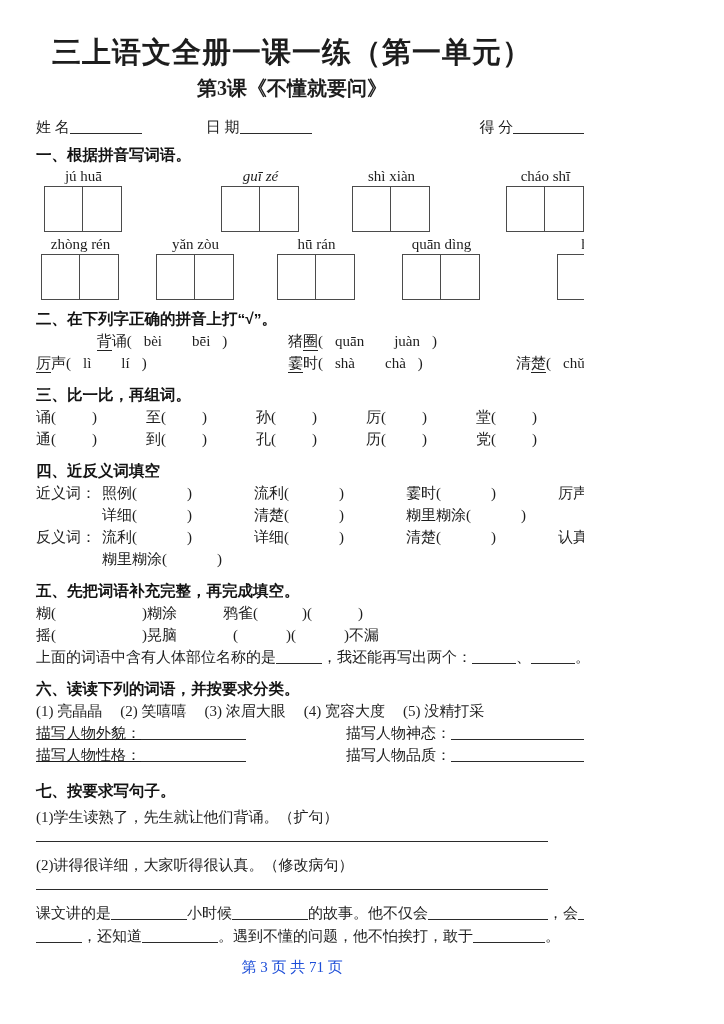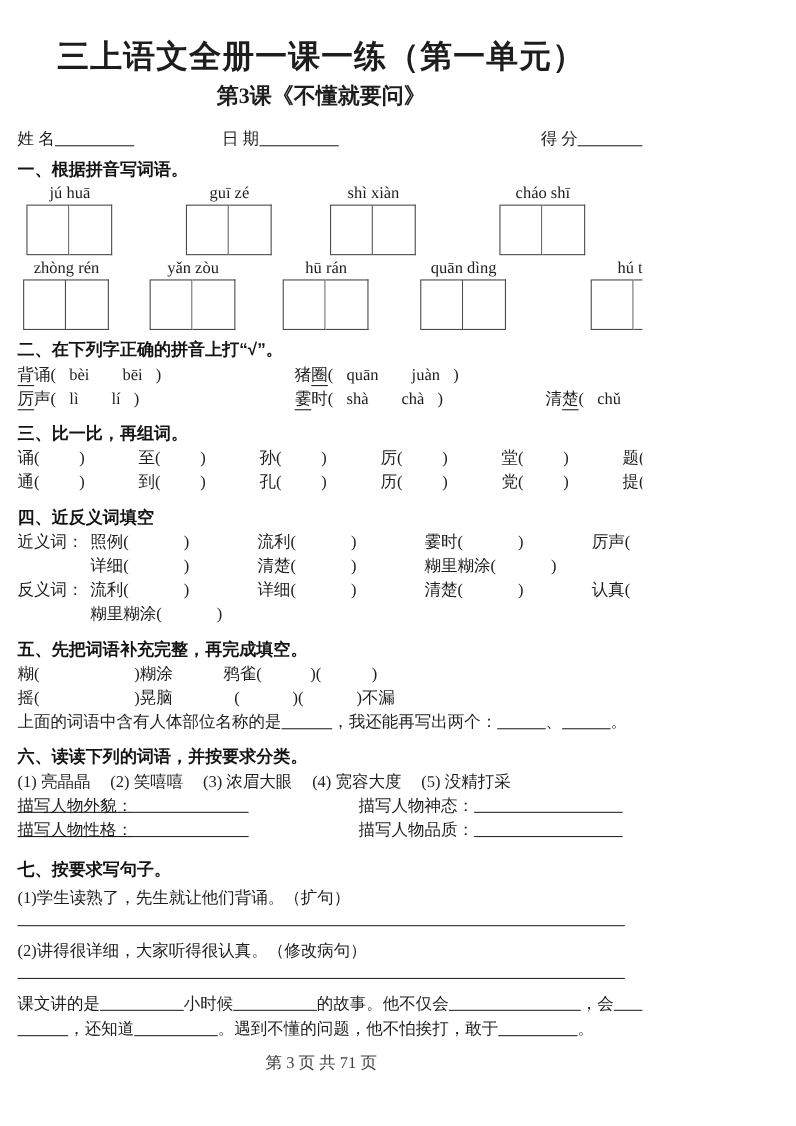--- a/index.html
+++ b/index.html
@@ -1,24 +1,24 @@
 <!DOCTYPE html>
 <html><head>
 <meta charset="utf-8">
 <style>
   html,body{margin:0;padding:0;background:#ffffff;}
   .page{
     width:584px;height:1024px;box-sizing:border-box;
-    padding:0 16px;overflow:hidden;background:#ffffff;color:#1d1d1d;
+    padding:0 36px;overflow:hidden;background:#ffffff;color:#1d1d1d;
     font-family:"Liberation Serif","DejaVu Serif",serif;
     font-size:15px;line-height:22px;
   }
   .title{margin:34px 0 0;text-align:center;font-size:29px;line-height:36px;font-weight:bold;letter-spacing:1px;}
   .subtitle{margin:5px 0 0;text-align:center;font-size:20px;line-height:27px;font-weight:bold;}
-  .fields{display:flex;margin-top:14px;gap:16px;}
+  .fields{display:flex;margin-top:14px;}
   .field{white-space:nowrap;}
   .field.f2{margin-left:64px;}
   .field.f3{margin-left:168px;}
   .blank{display:inline-block;height:13px;border-bottom:1.3px solid #2b2b2b;vertical-align:-2px;}
   .sp{display:inline-block;height:1px;}
   .t{white-space:pre;}
   .heading{
     font-family:"Liberation Sans","DejaVu Sans",sans-serif;
     font-weight:700;font-size:15.5px;line-height:22px;color:#141414;
   }
@@ -48,21 +48,21 @@
   .lwcell{display:inline-block;width:152px;flex:0 0 auto;white-space:nowrap;}
   .segline{white-space:nowrap;}
   #s8 .segline{line-height:23px;}
   .wlrow{display:flex;gap:18px;white-space:nowrap;}
   .catrow{display:flex;}
   .catcell{white-space:nowrap;}
   .catcell.c1{width:310px;flex:0 0 auto;text-decoration:underline;}
   .sent{margin-top:4px;}
   .ansline{height:0;border-bottom:1.2px solid #2b2b2b;margin-top:13px;}
   .ansline + .sent{margin-top:12px;}
-  .footer{text-align:center;margin-top:8px;font-size:15px;color:#404040;}
+  .footer{text-align:center;margin-top:8px;font-size:15px;color:#1d4ed8;}
 </style>
 </head>
 <body>
 
 <div class="page">
   <h1 class="title">三上语文全册一课一练（第一单元）</h1>
   <h2 class="subtitle">第3课《不懂就要问》</h2>
   <div class="fields" id="fields">
       <span class="field f1"><span class="t">姓 名</span><span class="blank" style="width: 72px;"></span></span>
       <span class="field f2"><span class="t">日 期</span><span class="blank" style="width: 72px;"></span></span>
@@ -72,21 +72,21 @@
       <section class="sec" id="s1">
         <div class="heading">一、根据拼音写词语。</div>
         <div class="pbrow">
           <div class="pbcol" style="margin-left: 8px;">
             <div class="pinyin">jú  huā</div>
             <div class="boxpair">
               <div class="wbox"></div>
               <div class="wbox"></div>
             </div>
           </div>
-          <div class="pbcol" style="margin-left: 66px;">
+          <div class="pbcol" style="margin-left: 98px; font-style: italic;">
             <div class="pinyin">guī  zé</div>
             <div class="boxpair">
               <div class="wbox"></div>
               <div class="wbox"></div>
             </div>
           </div>
           <div class="pbcol" style="margin-left: 52px;">
             <div class="pinyin">shì  xiàn</div>
             <div class="boxpair">
               <div class="wbox"></div>
@@ -135,21 +135,21 @@
             <div class="boxpair">
               <div class="wbox"></div>
               <div class="wbox"></div>
             </div>
           </div>
         </div>
       </section>
       <section class="sec" id="s2">
         <div class="heading">二、在下列字正确的拼音上打“√”。</div>
         <div class="choicerow">
-          <span class="ccell" style="width: 252px;"><span class="t"><span class="ul">背</span><span class="t">诵</span></span><span class="t">(</span><span class="sp" style="width: 12px;"></span><span class="t">bèi</span><span class="sp" style="width: 30px;"></span><span class="t">bēi</span><span class="sp" style="width: 12px;"></span><span class="t">)</span></span>
+          <span class="ccell" style="width: 252px; text-align: center;"><span class="t"><span class="ul">背</span><span class="t">诵</span></span><span class="t">(</span><span class="sp" style="width: 12px;"></span><span class="t">bèi</span><span class="sp" style="width: 30px;"></span><span class="t">bēi</span><span class="sp" style="width: 12px;"></span><span class="t">)</span></span>
           <span class="ccell"><span class="t"><span class="t">猪</span><span class="ul">圈</span></span><span class="t">(</span><span class="sp" style="width: 12px;"></span><span class="t">quān</span><span class="sp" style="width: 30px;"></span><span class="t">juàn</span><span class="sp" style="width: 12px;"></span><span class="t">)</span></span>
         </div>
         <div class="choicerow">
           <span class="ccell" style="width: 252px;"><span class="t"><span class="ul">厉</span><span class="t">声</span></span><span class="t">(</span><span class="sp" style="width: 12px;"></span><span class="t">lì</span><span class="sp" style="width: 30px;"></span><span class="t">lí</span><span class="sp" style="width: 12px;"></span><span class="t">)</span></span>
           <span class="ccell" style="width: 228px;"><span class="t"><span class="ul">霎</span><span class="t">时</span></span><span class="t">(</span><span class="sp" style="width: 12px;"></span><span class="t">shà</span><span class="sp" style="width: 30px;"></span><span class="t">chà</span><span class="sp" style="width: 12px;"></span><span class="t">)</span></span>
           <span class="ccell"><span class="t"><span class="t">清</span><span class="ul">楚</span></span><span class="t">(</span><span class="sp" style="width: 12px;"></span><span class="t">chǔ</span><span class="sp" style="width: 30px;"></span><span class="t">shǔ</span><span class="sp" style="width: 12px;"></span><span class="t">)</span></span>
         </div>
       </section>
       <section class="sec" id="s3">
         <div class="heading">三、比一比，再组词。</div>

